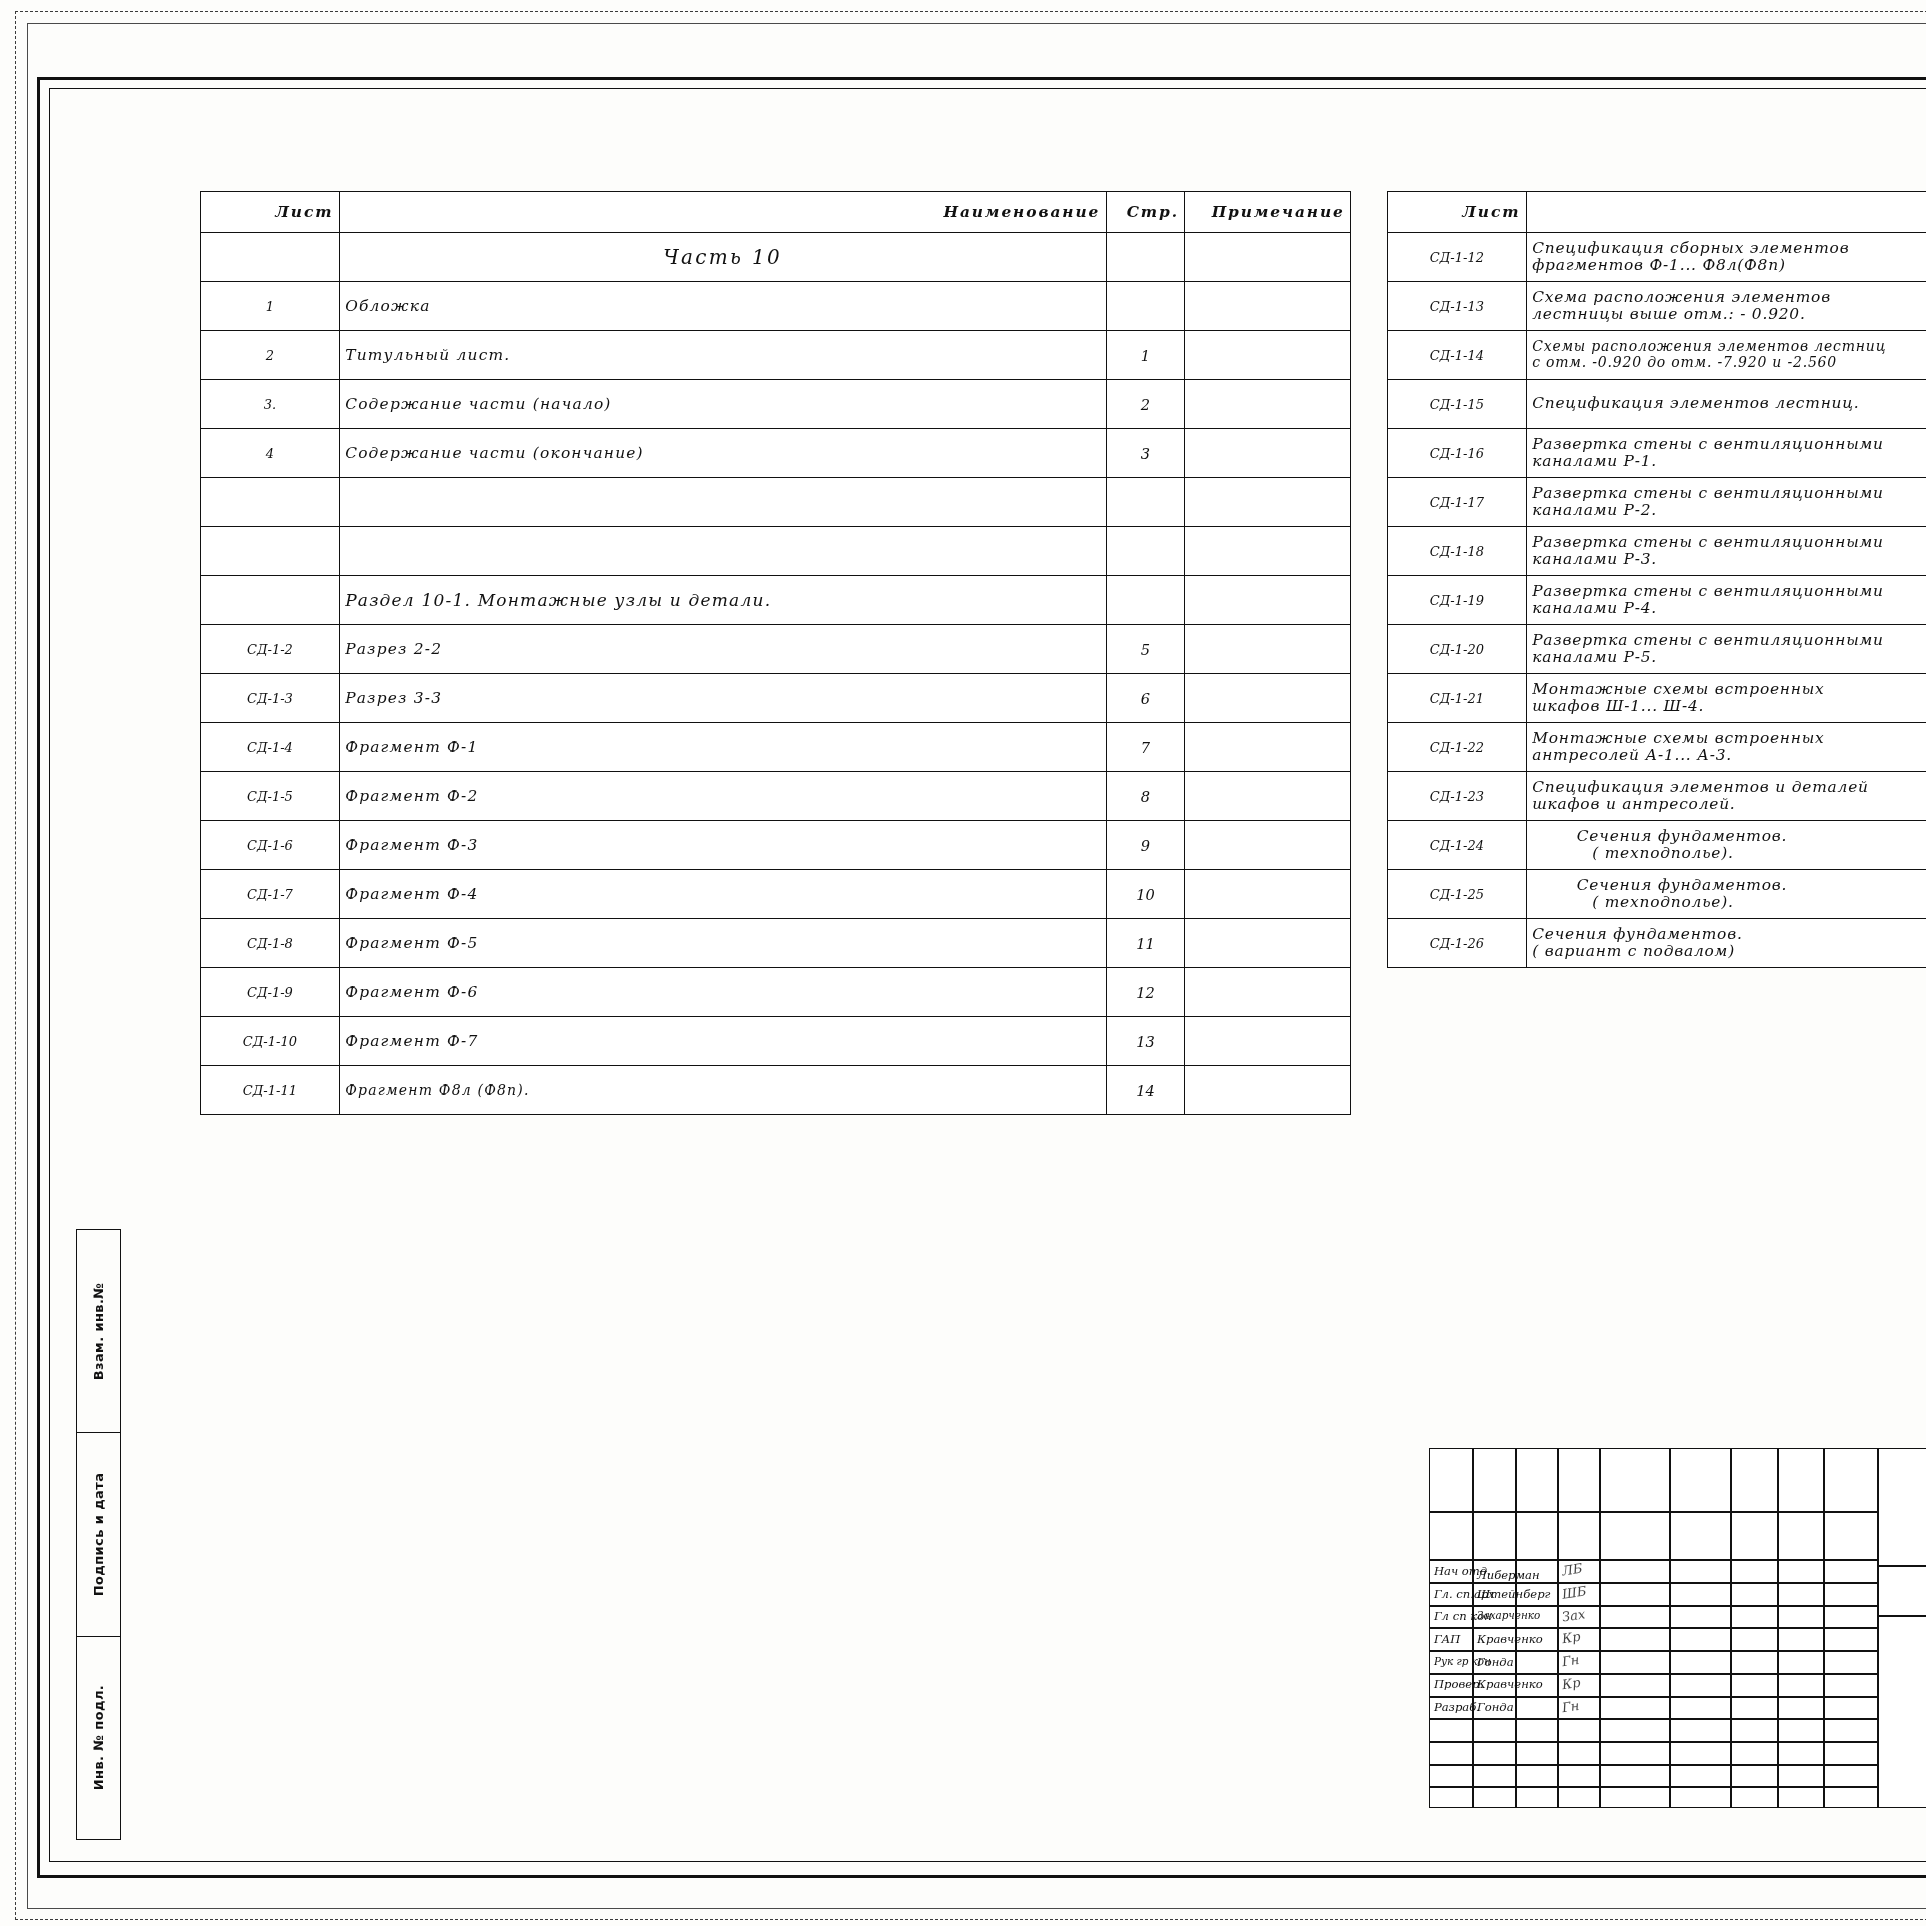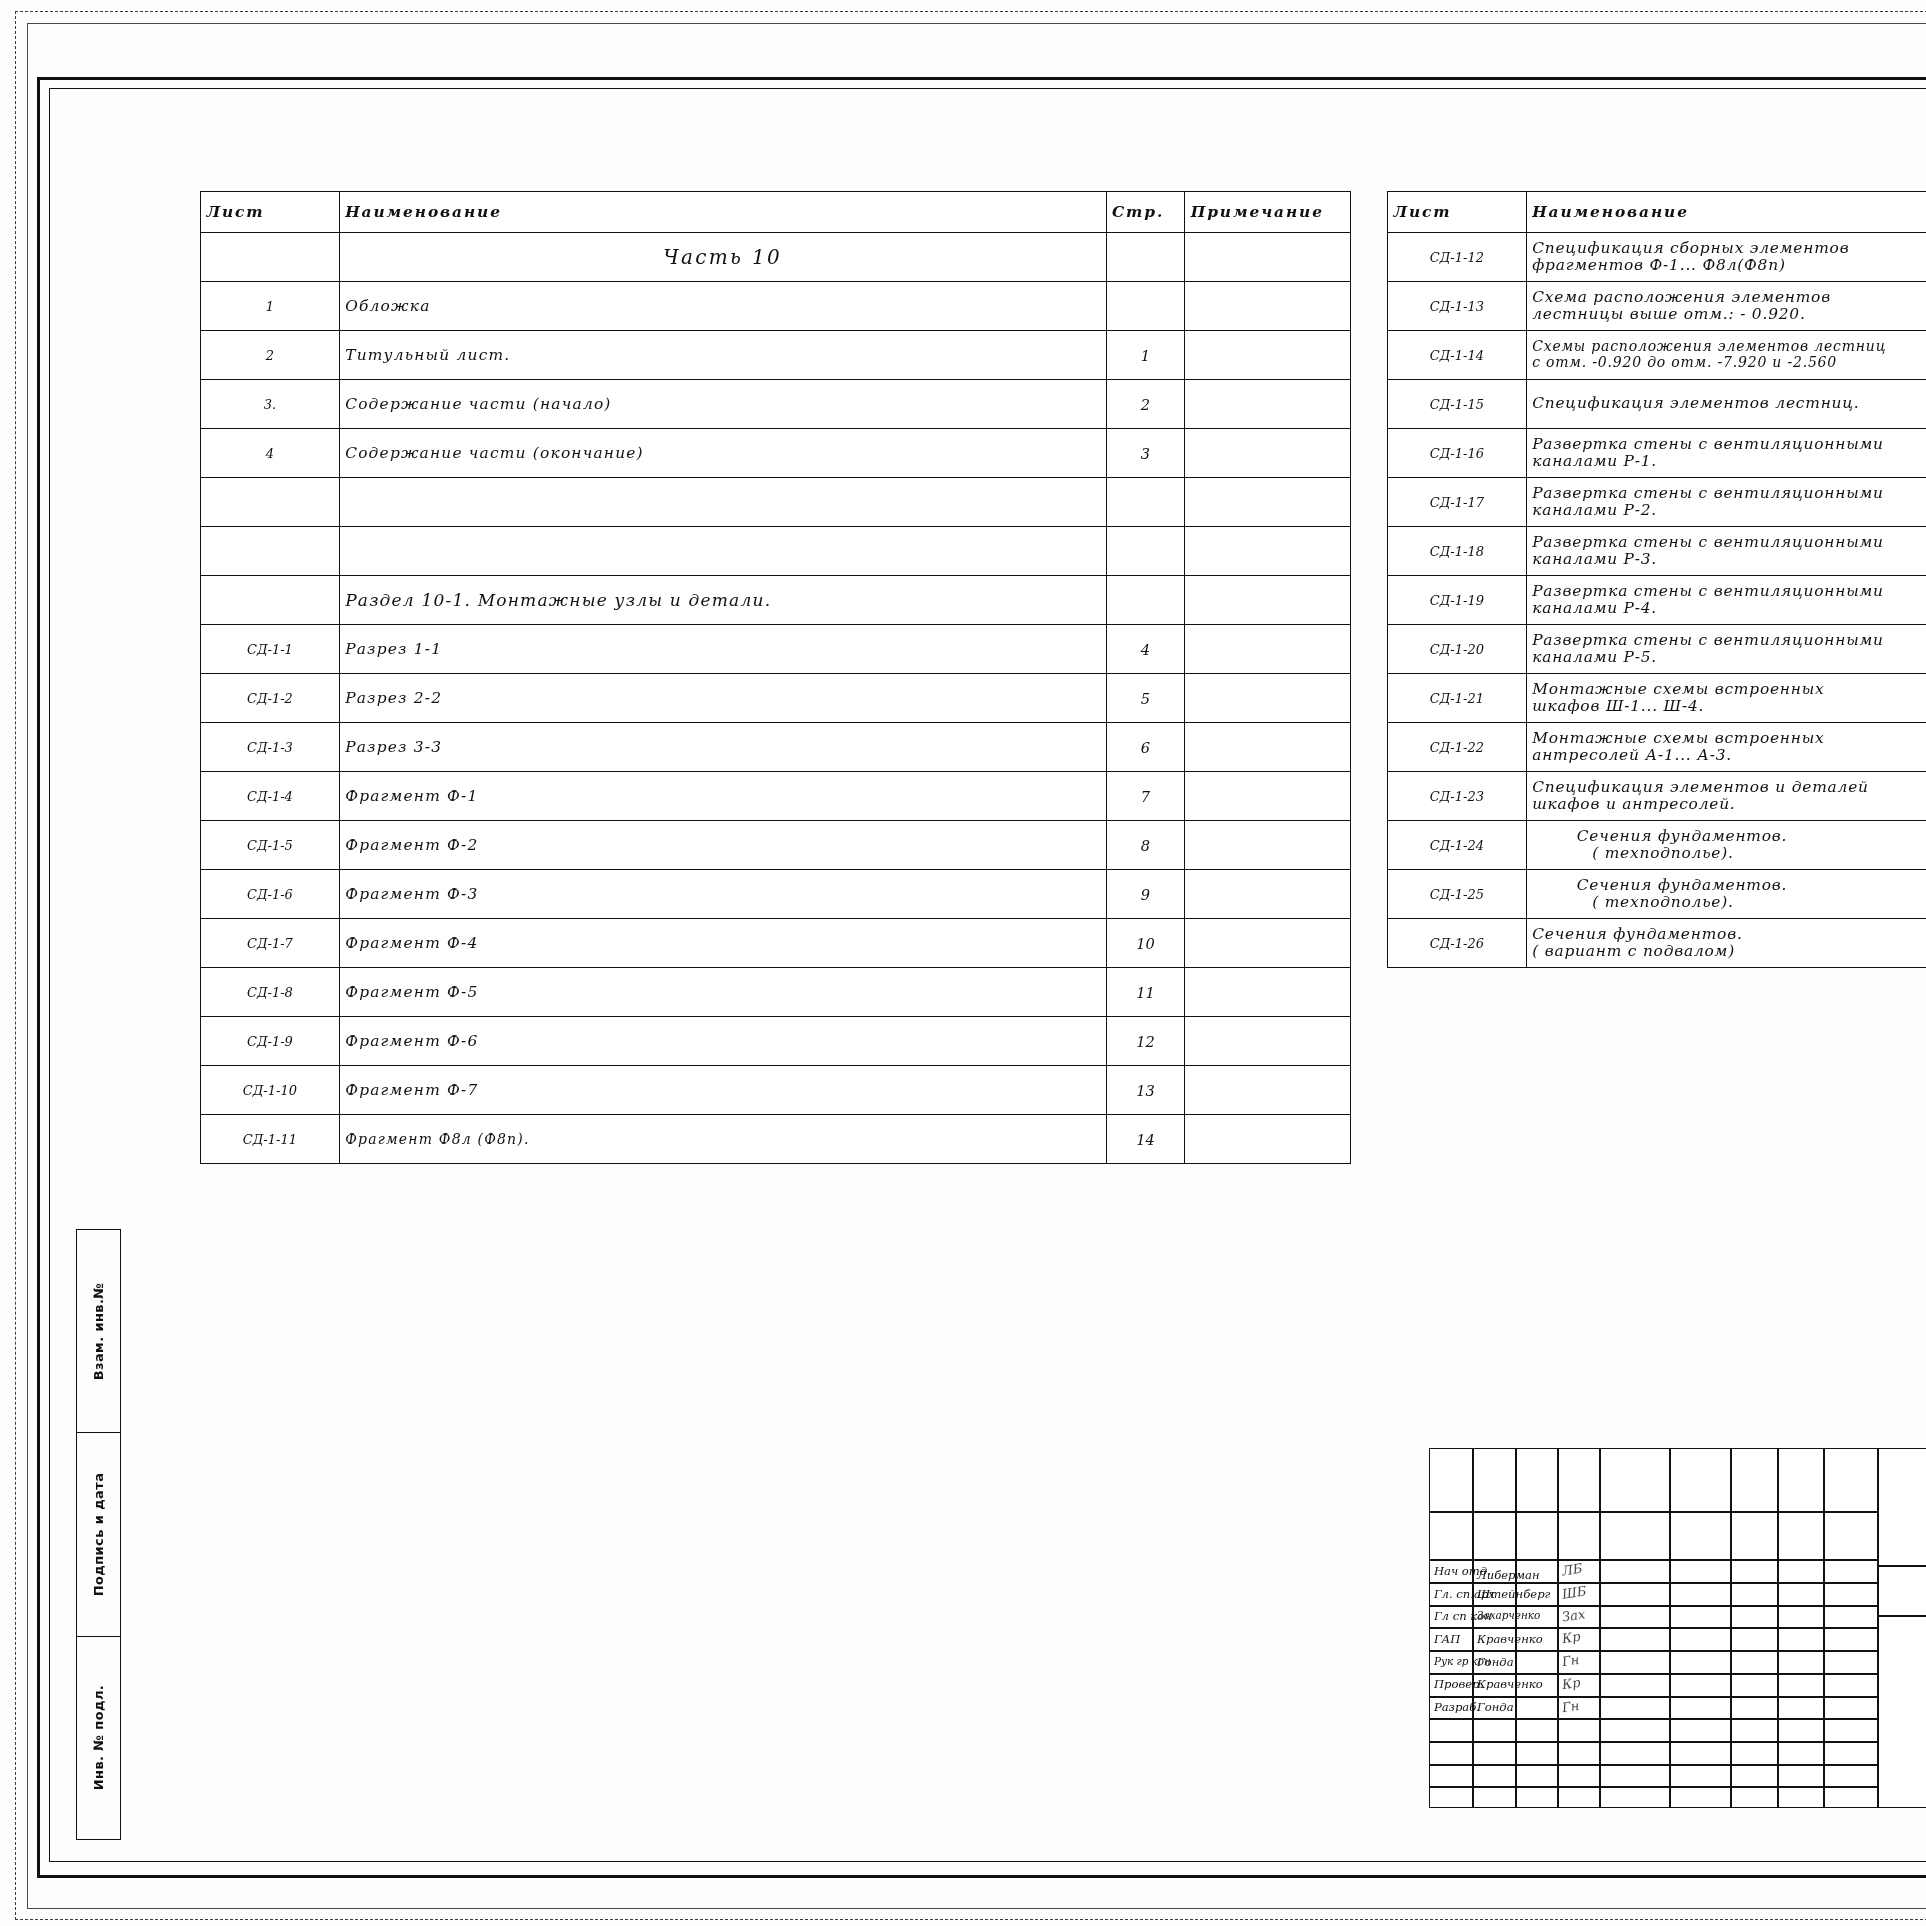--- a/index.html
+++ b/index.html
@@ -89,21 +89,21 @@
   }
   .tbl td {
     border: 1.5px solid #111;
     padding: 0 5.4px;
     color: #111;
     font-family: "DejaVu Serif", serif;
     font-style: italic;
     vertical-align: middle;
   }
   .hdr td {
-    text-align: left;
+    text-align: right;
     font-weight: bold;
     font-style: italic;
     font-size: 15.4px;
     letter-spacing: 1.9px;
     height: 40px;
   }
   .c-sheet { width: 127px; text-align: center; font-size: 13px; font-style: italic; }
   .c-name  { width: 755px; font-size: 15.4px; }
   .c-page  { width: 67px;  text-align: center; font-size: 14.6px; }
   .c-note  { width: 154px; }
@@ -251,26 +251,20 @@
       <td class="c-note"></td>
     </tr>
 
     <tr class="r-tall">
       <td class="c-sheet"></td>
       <td class="c-name section-title">Раздел 10-1. Монтажные узлы и детали.</td>
       <td class="c-page"></td>
       <td class="c-note"></td>
     </tr>
 
-    <tr class="r-tall">
-      <td class="c-sheet">СД-1-1</td>
-      <td class="c-name nm">Разрез 1-1</td>
-      <td class="c-page">4</td>
-      <td class="c-note"></td>
-    </tr>
     <tr class="r-tall">
       <td class="c-sheet">СД-1-2</td>
       <td class="c-name nm">Разрез 2-2</td>
       <td class="c-page">5</td>
       <td class="c-note"></td>
     </tr>
     <tr class="r-tall">
       <td class="c-sheet">СД-1-3</td>
       <td class="c-name nm">Разрез 3-3</td>
       <td class="c-page">6</td>

